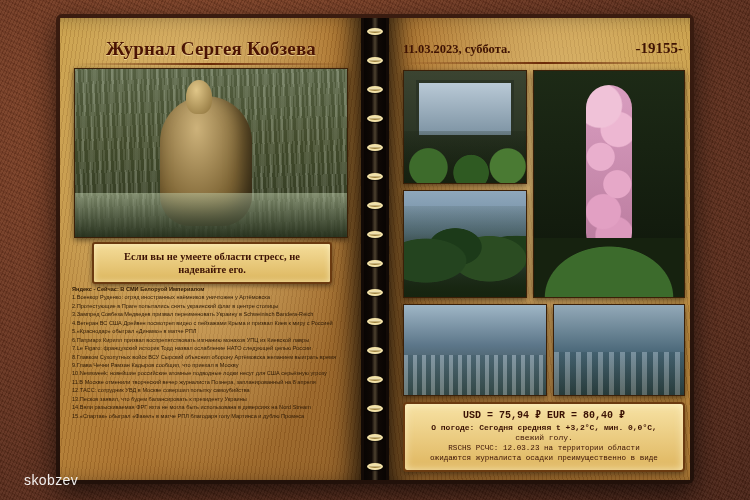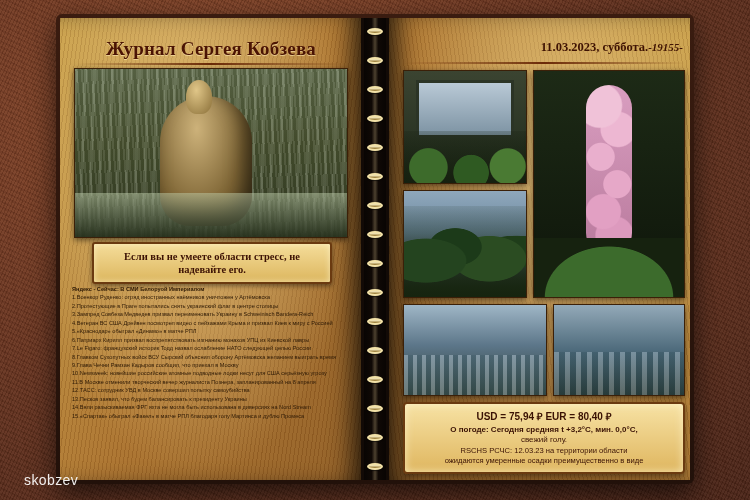--- a/index.html
+++ b/index.html
@@ -172,34 +172,33 @@
   .news .lead { font-weight: bold; }
   .news p { margin: 0 0 0.5px 0; }
 
   
   .rp-header {
     position: absolute;
     left: 14px; top: 22px;
     width: 280px;
     display: flex;
     align-items: baseline;
-    justify-content: flex-end;
+    justify-content: space-between;
   }
   .rp-date {
     font-family: "Liberation Serif", serif;
     font-weight: bold;
     font-size: 12.5px;
     color: #3f1303;
   }
   .rp-num {
     font-family: "Liberation Serif", serif;
     font-weight: bold;
-    font-size: 11px;
+    font-size: 15px;
     color: #3f1303;
-    font-style: italic;
   }
   .rp-rule {
     position: absolute;
     left: 14px; top: 44px;
     width: 282px; height: 2px;
     background: linear-gradient(90deg, rgba(75,20,3,0), #6b2a08, rgba(75,20,3,0));
   }
   .ph {
     position: absolute;
     border: 1px solid #3b2008;
@@ -279,21 +278,21 @@
     position: absolute;
     left: 14px; top: 384px;
     width: 282px;
     padding: 5px 7px 6px;
     text-align: center;
     background: linear-gradient(180deg,#f7e2a4,#dfb65f);
     border: 2px solid #6a3a10;
     border-radius: 4px;
     box-shadow: 0 2px 6px rgba(0,0,0,0.5), inset 0 0 8px rgba(255,250,215,0.75);
     color: #3a1204;
-    font-family: Liberation Sans, sans-serif;
+    font-family: Liberation Mono, monospace;
   }
   .w-rate { font-size: 10px; font-weight: bold; margin-bottom: 2px; }
   .w-line { font-size: 8px; line-height: 1.3; }
   .w-line.b { font-weight: bold; }
   .w-rsc { font-size: 7.6px; line-height: 1.3; margin-top: 0; }
 
   
   .watermark {
     position: absolute;
     left: 24px; bottom: 12px;
@@ -374,21 +373,21 @@
 
       <div class="ph ph-lake">
         <div class="water"></div>
       </div>
 
       <div class="weather-box">
         <div class="w-rate">USD = 75,94 ₽  EUR = 80,40 ₽</div>
         <div class="w-line b">О погоде: Сегодня средняя t +3,2°C, мин. 0,0°C,</div>
         <div class="w-line">свежий голу.</div>
         <div class="w-rsc b">RSCHS РСЧС: 12.03.23 на территории области</div>
-        <div class="w-rsc">ожидаются умеренные осадки преимущественно в виде</div>
+        <div class="w-rsc">ожидаются журналиста осадки преимущественно в виде</div>
 
       </div>
     </div>
 
     <div class="spine"></div>
     <div class="rings">
         <div class="ring"></div>
         <div class="ring"></div>
         <div class="ring"></div>
         <div class="ring"></div>

